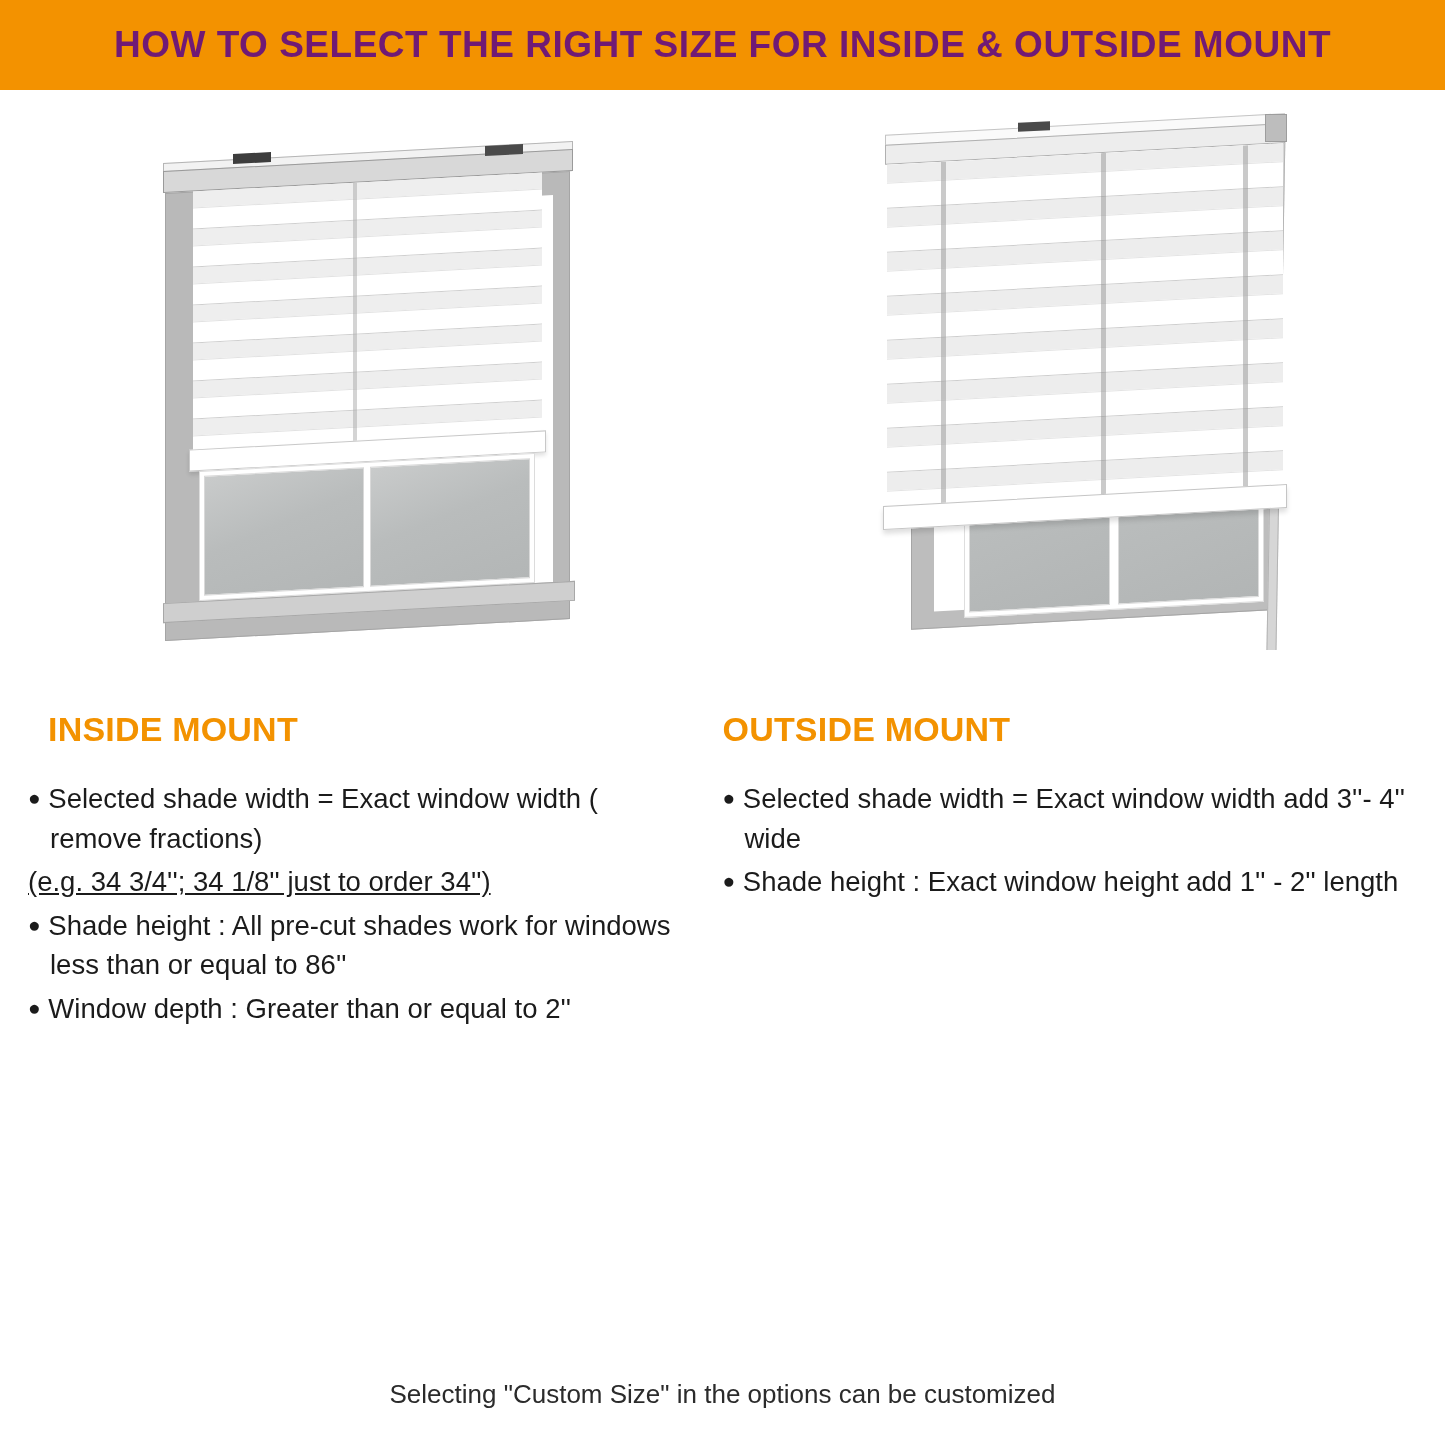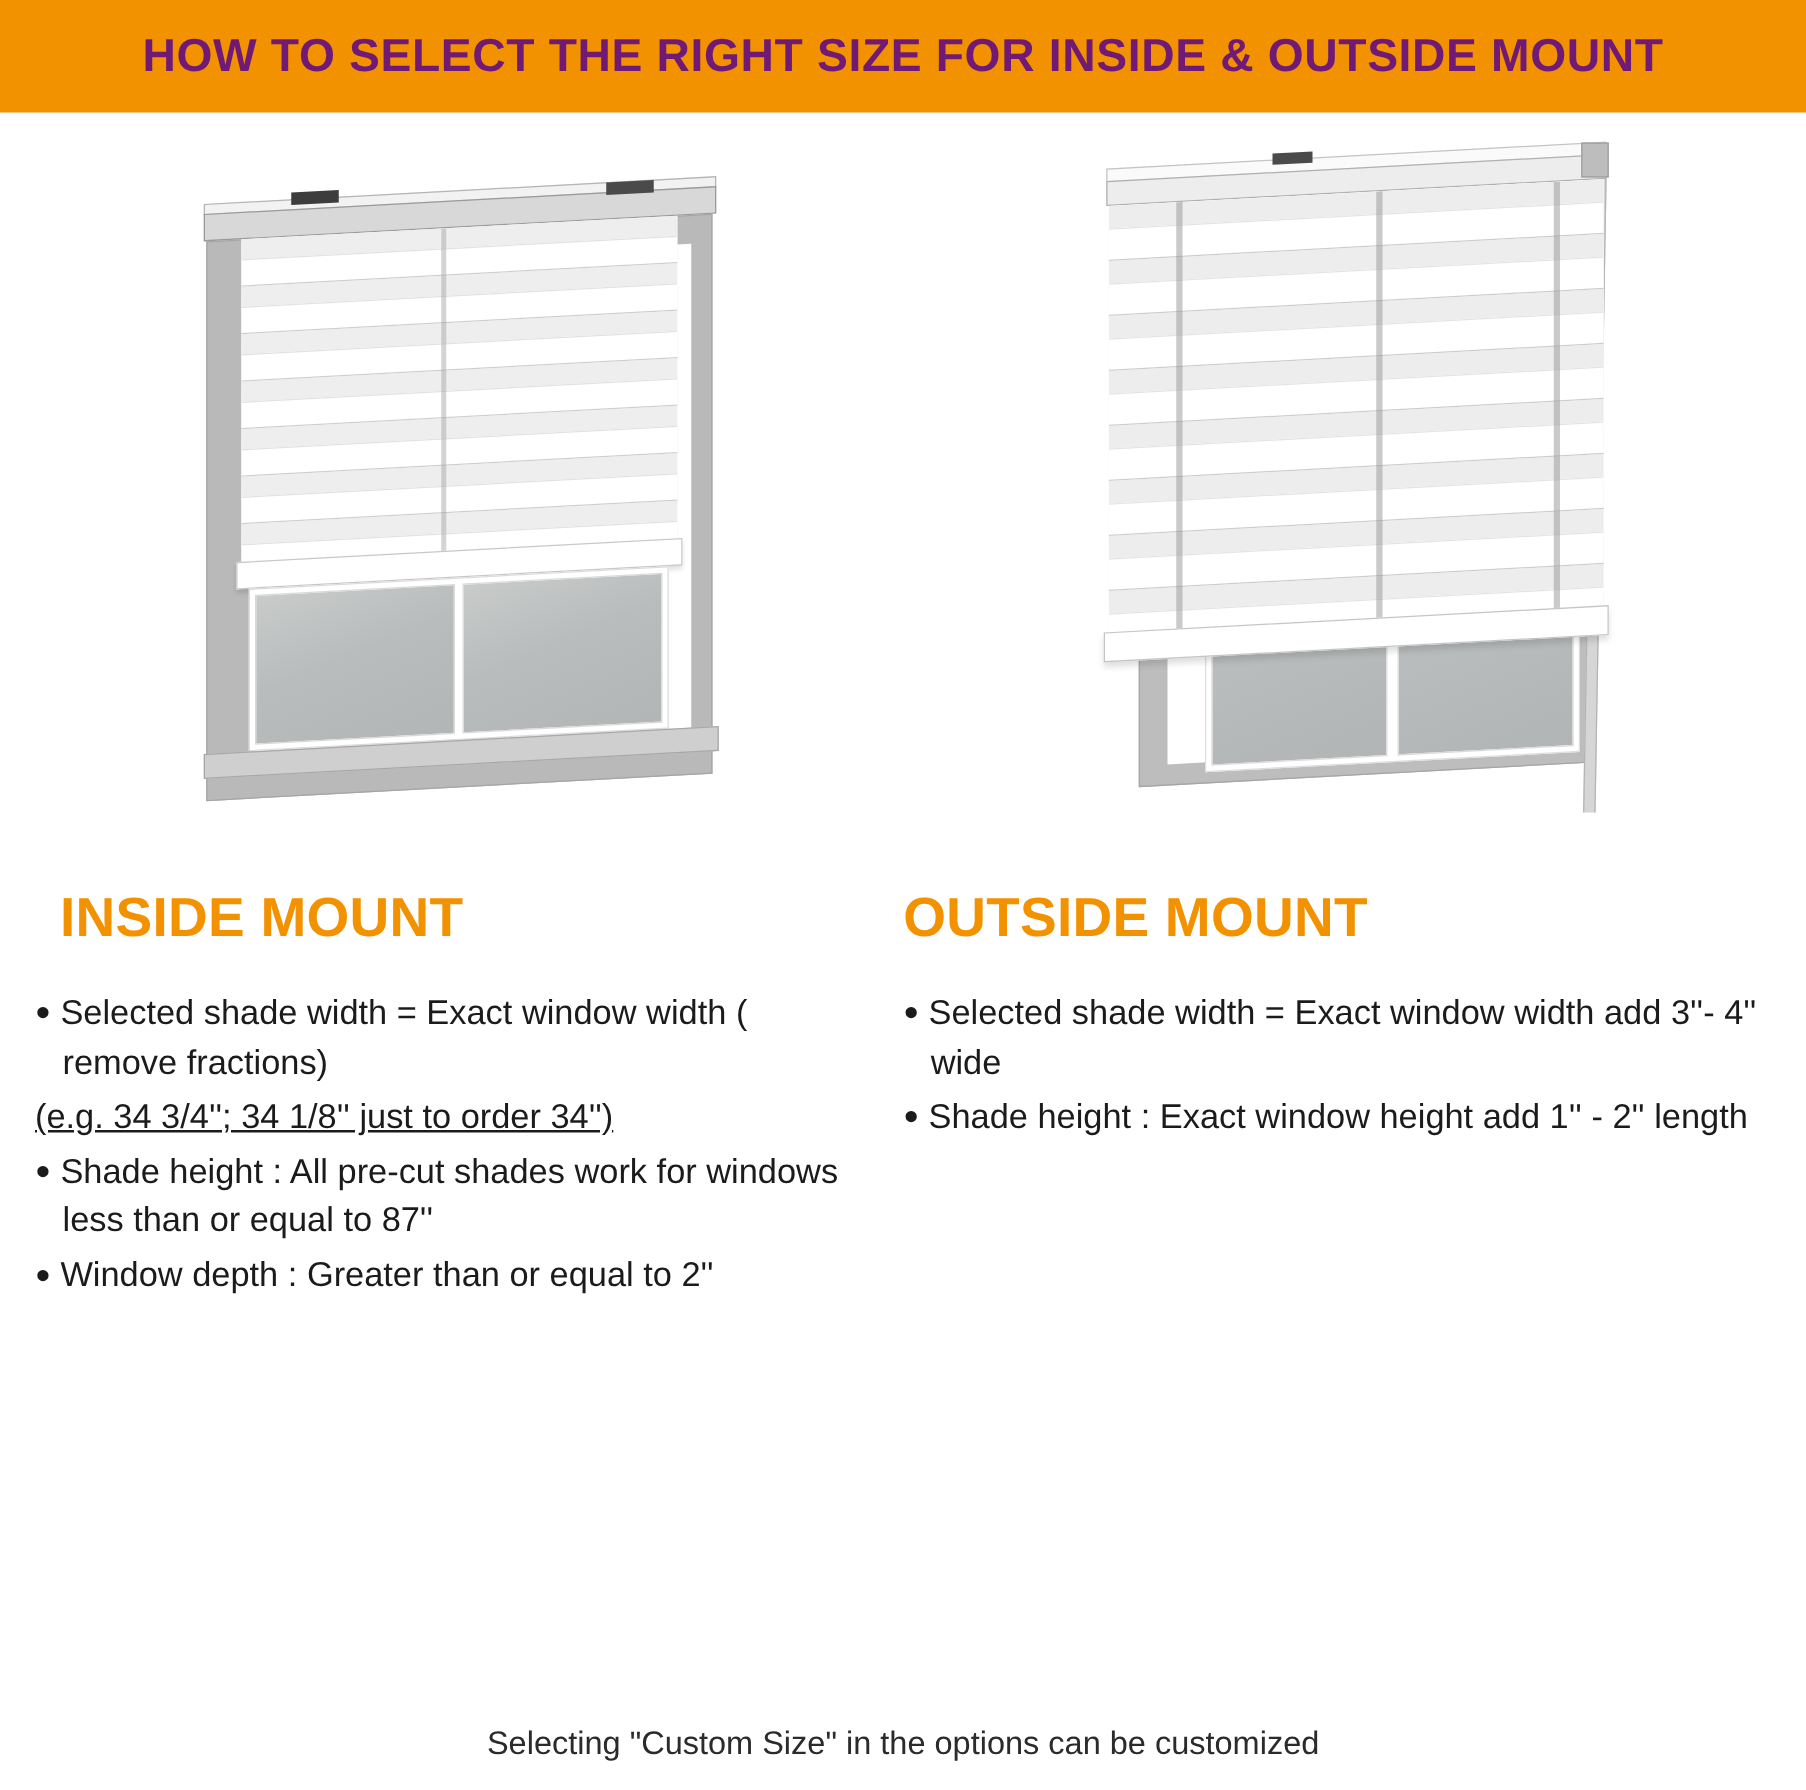--- a/index.html
+++ b/index.html
@@ -336,21 +336,21 @@
   }
   .col {
     width: 50%;
     padding: 0 20px;
   }
   .col-left { padding-left: 28px; padding-right: 30px; }
   .col-right { padding-left: 0px; padding-right: 20px; }
 
   .mount-title {
     color: #F39200;
-    font-size: 44px;
+    font-size: 34px;
     font-weight: bold;
     margin: 0 0 30px 0;
     letter-spacing: 0.2px;
   }
   .col-left .mount-title { padding-left: 20px; }
 
   .bullets {
     list-style: none;
     margin: 0;
     padding: 0;
@@ -487,21 +487,21 @@
     <div class="col col-left">
       <h2 class="mount-title">INSIDE MOUNT</h2>
       <ul class="bullets">
         <li class="bullet">
           <span class="dot">●</span>
           <span>Selected shade width = Exact window width ( remove fractions)</span>
         </li>
         <li class="plainline">(e.g. 34 3/4''; 34 1/8'' just to order 34'')</li>
         <li class="bullet">
           <span class="dot">●</span>
-          <span>Shade height : All pre-cut shades work for windows less than or equal to 87''</span>
+          <span>Shade height : All pre-cut shades work for windows less than or equal to 86''</span>
         </li>
         <li class="bullet">
           <span class="dot">●</span>
           <span>Window depth : Greater than or equal to 2''</span>
         </li>
       </ul>
     </div>
 
     <div class="col col-right">
       <h2 class="mount-title">OUTSIDE MOUNT</h2>

